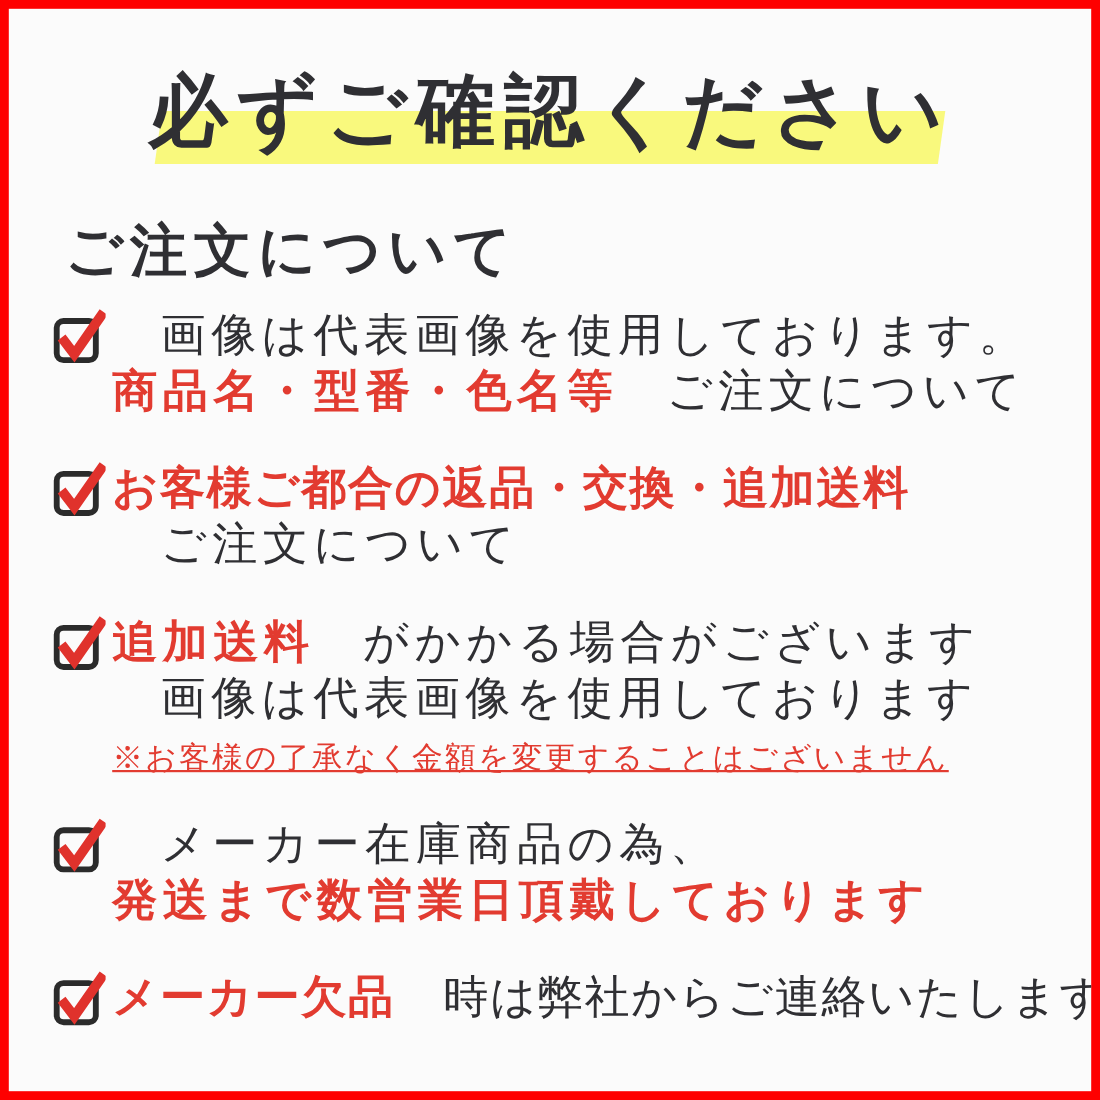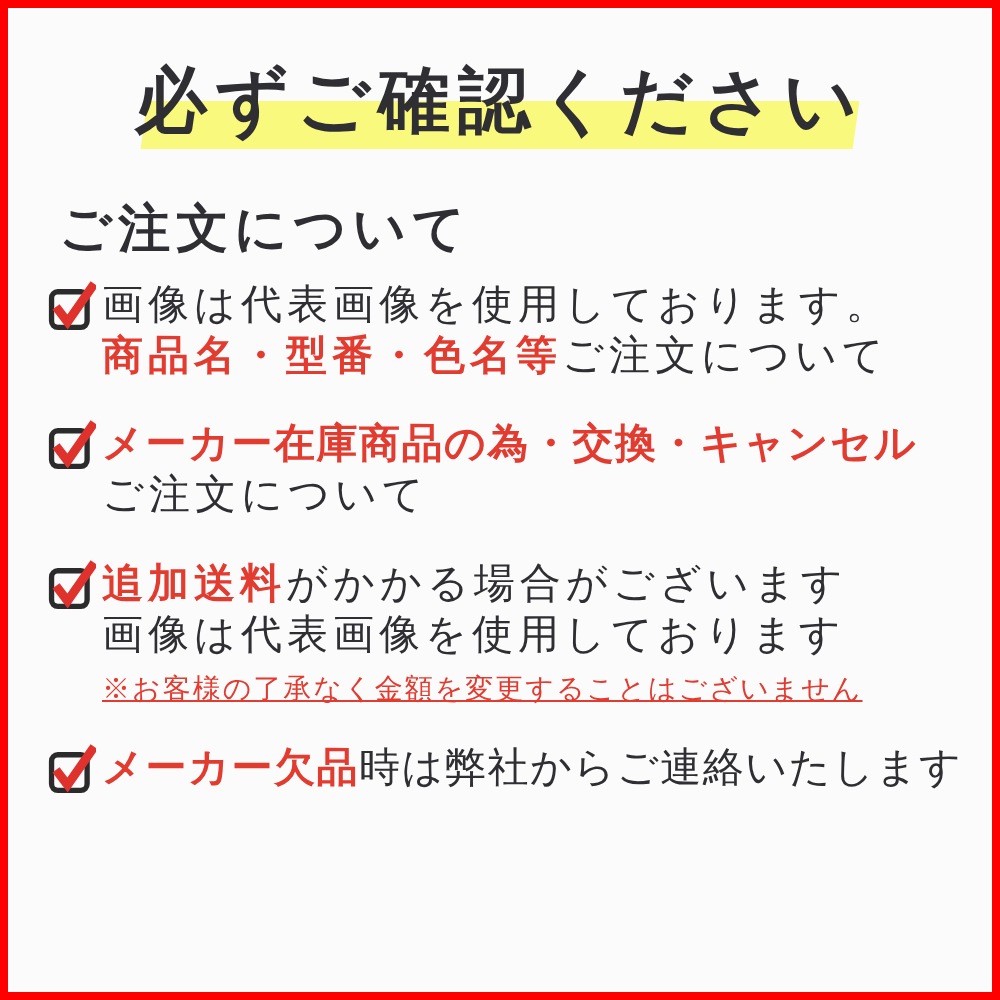--- a/index.html
+++ b/index.html
@@ -74,21 +74,21 @@
   .item-text{flex:1;min-width:0;}
   .line{
     font-size:41px;
     letter-spacing:5px;
     line-height:1.24;
     color:var(--ink);
     white-space:nowrap;
   }
   .line.tight{letter-spacing:1.5px;}
   .seg-red{color:var(--accent-red);font-weight:bold;}
-  .seg-ink{color:var(--ink);}
+  .seg-ink{color:var(--ink);margin-left:44px;}
   .footnote{
     margin-top:10px;
     font-size:28px;
     letter-spacing:2px;
     color:var(--accent-red);
     white-space:nowrap;
     text-decoration:underline;
   }
 </style>
 </head>
@@ -111,21 +111,21 @@
             <div class="line"><span class="seg-ink">画像は代表画像を使用しております。</span></div>
             <div class="line"><span class="seg-red">商品名・型番・色名等</span><span class="seg-ink">ご注文について</span></div>
           </div>
         </div>
         <div class="item">
           <span class="checkbox"><svg viewBox="0 0 54 54" width="48" height="54" aria-hidden="true">
               <rect x="4" y="11" width="40" height="40" rx="7" fill="none" stroke="#2b2b2b" stroke-width="6"></rect>
               <path d="M9 28 L22 45 L52 2" fill="none" stroke="#e0322c" stroke-width="10" stroke-linejoin="miter"></path>
             </svg></span>
           <div class="item-text">
-            <div class="line tight"><span class="seg-red">メーカー在庫商品の為・交換・キャンセル</span></div>
+            <div class="line tight"><span class="seg-red">お客様ご都合の返品・交換・追加送料</span></div>
             <div class="line"><span class="seg-ink">ご注文について</span></div>
           </div>
         </div>
         <div class="item">
           <span class="checkbox"><svg viewBox="0 0 54 54" width="48" height="54" aria-hidden="true">
               <rect x="4" y="11" width="40" height="40" rx="7" fill="none" stroke="#2b2b2b" stroke-width="6"></rect>
               <path d="M9 28 L22 45 L52 2" fill="none" stroke="#e0322c" stroke-width="10" stroke-linejoin="miter"></path>
             </svg></span>
           <div class="item-text">
             <div class="line"><span class="seg-red">追加送料</span><span class="seg-ink">がかかる場合がございます</span></div>
@@ -134,18 +134,28 @@
           </div>
         </div>
       </div>
       <div class="section">
         <div class="item">
           <span class="checkbox"><svg viewBox="0 0 54 54" width="48" height="54" aria-hidden="true">
               <rect x="4" y="11" width="40" height="40" rx="7" fill="none" stroke="#2b2b2b" stroke-width="6"></rect>
               <path d="M9 28 L22 45 L52 2" fill="none" stroke="#e0322c" stroke-width="10" stroke-linejoin="miter"></path>
             </svg></span>
           <div class="item-text">
+            <div class="line"><span class="seg-ink">メーカー在庫商品の為、</span></div>
+            <div class="line"><span class="seg-red">発送まで数営業日頂戴しております</span></div>
+          </div>
+        </div>
+        <div class="item">
+          <span class="checkbox"><svg viewBox="0 0 54 54" width="48" height="54" aria-hidden="true">
+              <rect x="4" y="11" width="40" height="40" rx="7" fill="none" stroke="#2b2b2b" stroke-width="6"></rect>
+              <path d="M9 28 L22 45 L52 2" fill="none" stroke="#e0322c" stroke-width="10" stroke-linejoin="miter"></path>
+            </svg></span>
+          <div class="item-text">
             <div class="line tight"><span class="seg-red">メーカー欠品</span><span class="seg-ink">時は弊社からご連絡いたします</span></div>
           </div>
         </div>
       </div>
     </div>
 </div>
 
 </body></html>

